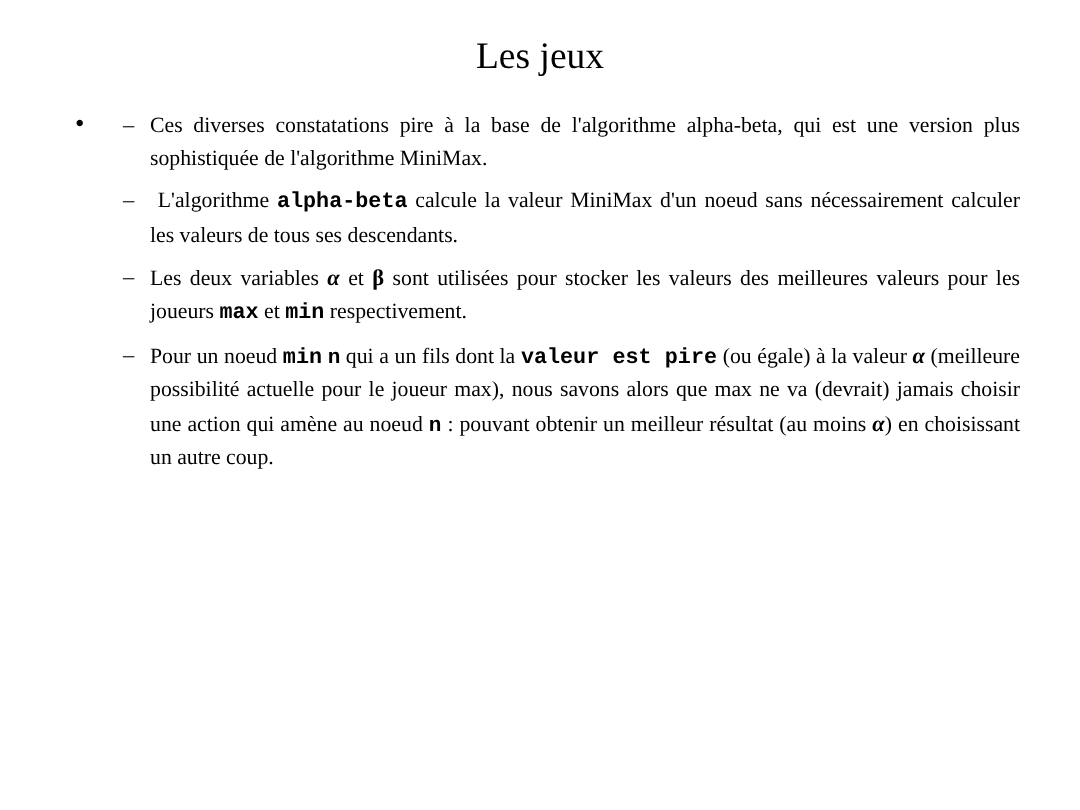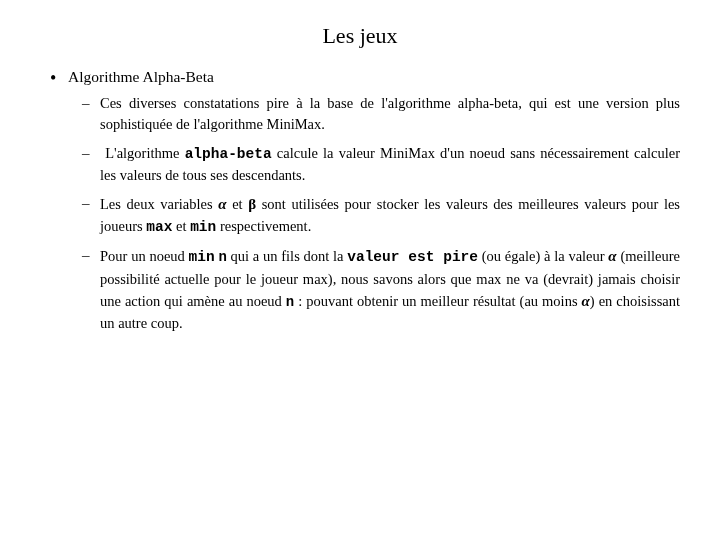--- a/index.html
+++ b/index.html
@@ -20,21 +20,21 @@
     }
 
     .page {
       width: 720px;
       height: 540px;
       padding: 20px 40px 20px 40px;
     }
 
     .title {
       text-align: center;
-      font-size: 22px;
+      font-size: 25px;
       font-weight: normal;
       margin-bottom: 14px;
     }
 
     .section {
       margin-left: 10px;
     }
 
     .bullet-item {
       display: flex;
@@ -107,21 +107,20 @@
 </head>
 <body>
 
 <div class="page">
   <h1 class="title">Les jeux</h1>
 
   <div class="section">
     <div class="bullet-item">
       <span class="bullet-symbol">•</span>
       <div class="bullet-content">
-        <span class="bullet-heading">Algorithme Alpha-Beta</span>
 
         <div class="sub-items">
 
           <div class="sub-item">
             <span class="dash">–</span>
             <div class="sub-content">
               Ces diverses constatations pire à la base de l'algorithme alpha-beta, qui est une version plus sophistiquée de l'algorithme MiniMax.
             </div>
           </div>
 

